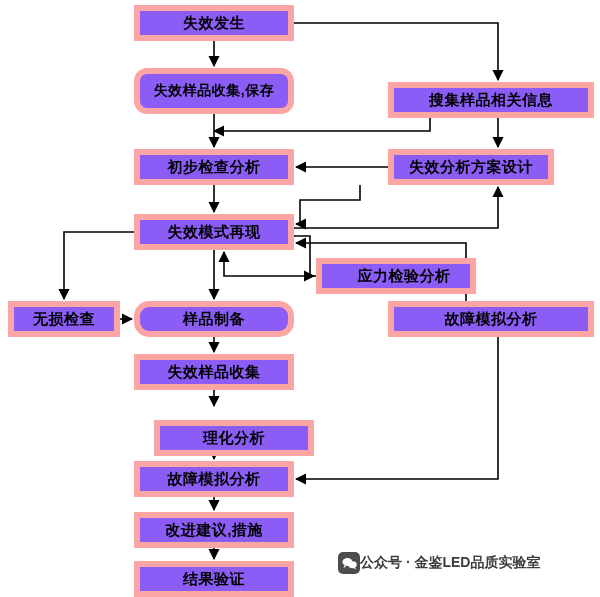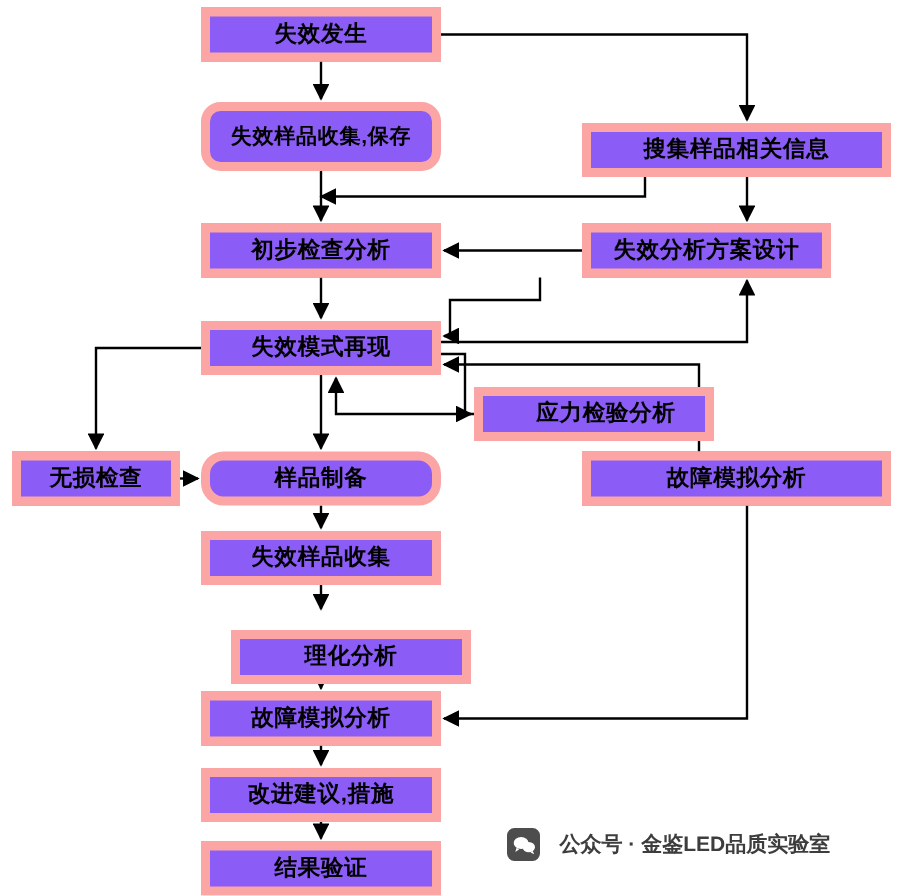--- a/index.html
+++ b/index.html
@@ -42,21 +42,21 @@
     left: 0;
     top: 0;
     width: 600px;
     height: 597px;
     z-index: 1;
   }
   .footer {
     position: absolute;
     display: flex;
     align-items: center;
-    gap: 13px;
+    gap: 0;
     font-size: 14px;
     font-weight: bold;
     color: #3d3d3d;
     z-index: 4;
   }
   .wechat-badge {
     width: 22px;
     height: 22px;
     border-radius: 5px;
     background: #4d4d4d;

